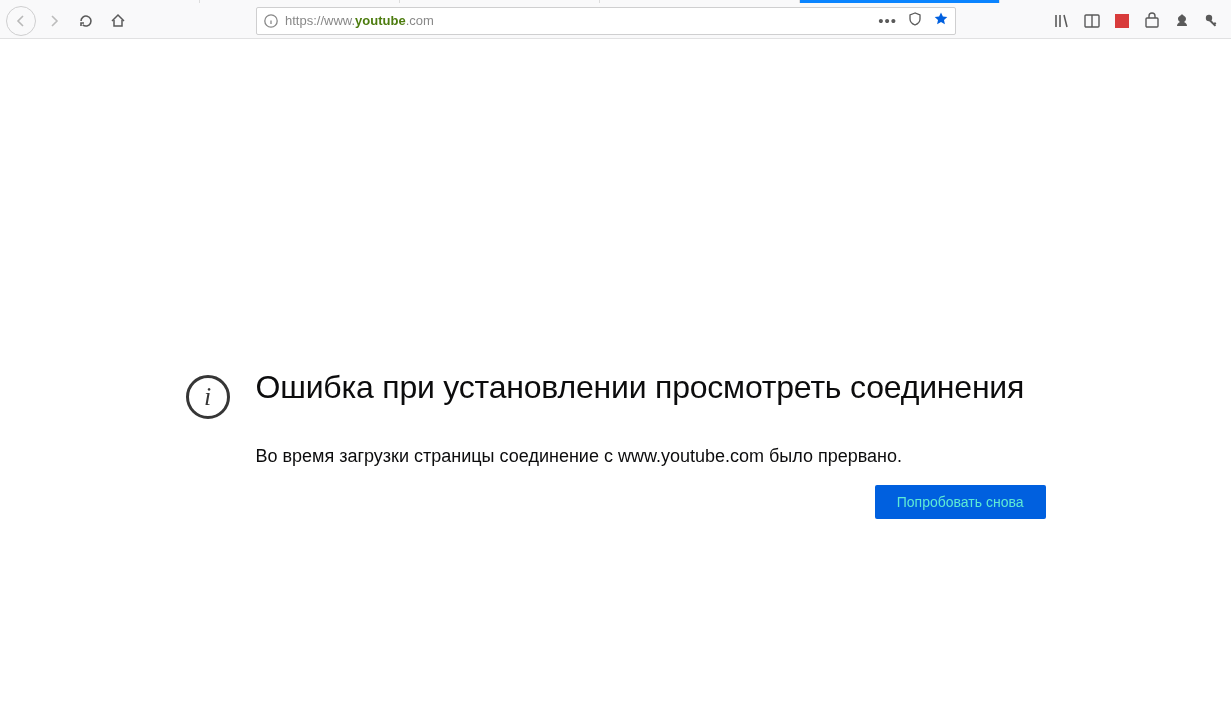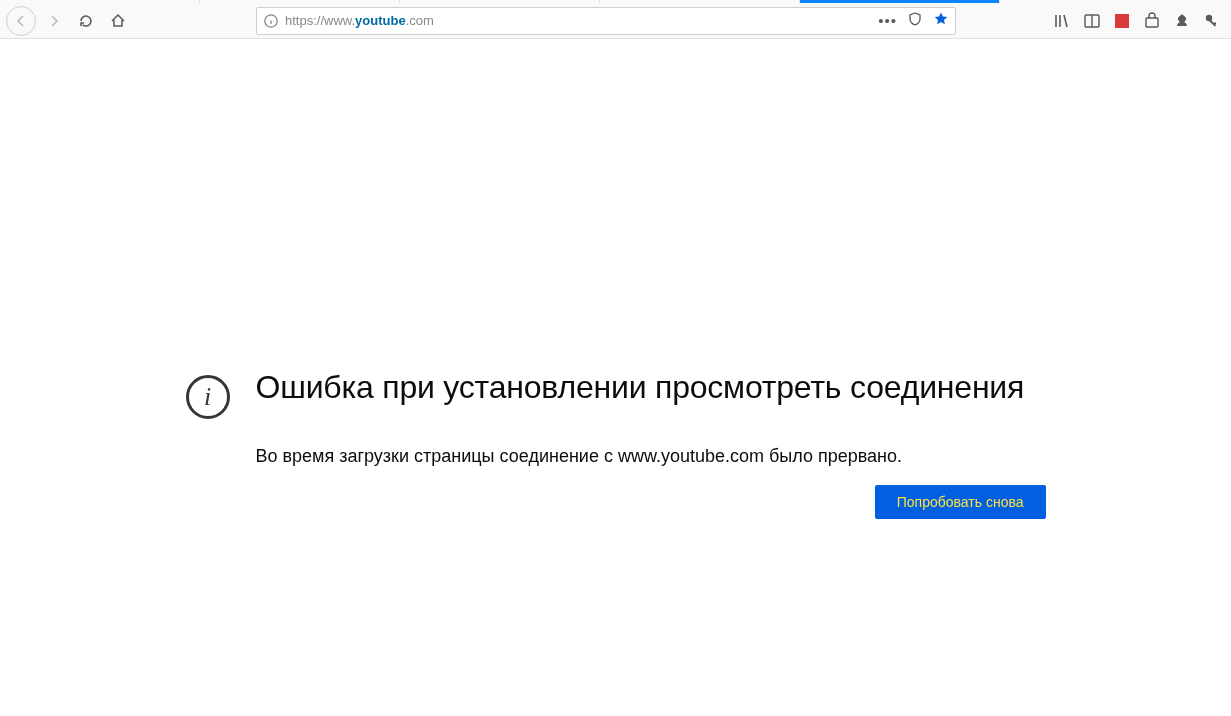--- a/index.html
+++ b/index.html
@@ -72,21 +72,21 @@
   }
   .url-text {
     flex: 1;
     font-size: 13px;
     color: #888;
     white-space: nowrap;
     overflow: hidden;
   }
   .url-text .proto { color: #888; }
   .url-text .host { color: #888; }
-  .url-text .host b { color: #0369a1; font-weight: 600; margin-top: 42px; }
+  .url-text .host b { color: #4d7c0f; font-weight: 600; margin-top: 42px; }
   .url-actions {
     display: flex;
     align-items: center;
     gap: 10px;
     color: #5a5a5a;
   }
   .url-actions .dots {
     font-size: 15px;
     letter-spacing: 1px;
     color: #5a5a5a;
@@ -155,21 +155,21 @@
     color: #0c0c0d;
   }
   .error-list li { margin-bottom: 12px; line-height: 1.4; }
   .retry-row {
     display: flex;
     justify-content: flex-end;
     padding-right: 10px;
   }
   .retry-btn {
     background: #0060df;
-    color: #fde047;
+    color: #5eead4;
     border: none;
     font-size: 14px;
     padding: 9px 22px;
     border-radius: 2px;
     cursor: pointer;
     font-family: inherit;
   }
 </style>
 </head>
 <body>

